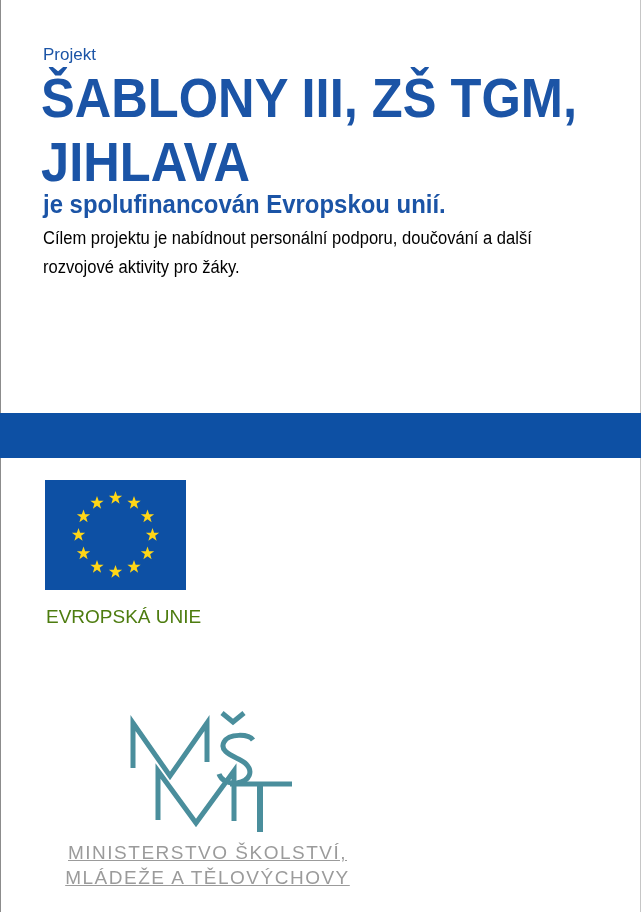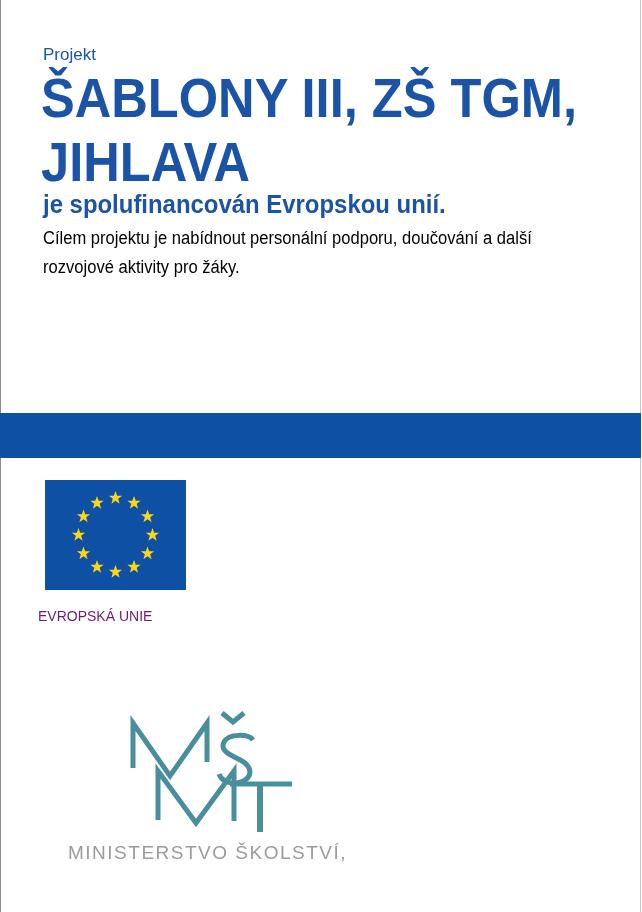--- a/index.html
+++ b/index.html
@@ -30,29 +30,29 @@
     font-size:18px;line-height:29px;color:#000;
     transform:scaleX(0.92);transform-origin:left top;white-space:nowrap;
   }
   .band{
     position:absolute;left:0;right:1px;top:413px;height:45px;background:#0d50a4;
   }
   .eu-flag{
     position:absolute;left:45px;top:480px;width:141px;height:110px;display:block;
   }
   .eu-lines{
-    position:absolute;left:38px;top:602px;
-    font-size:14px;line-height:29px;color:#701a75;
+    position:absolute;left:46px;top:602px;
+    font-size:19px;line-height:29px;color:#4d7c0f;
   }
   .monogram{
     position:absolute;left:125px;top:710px;width:170px;height:128px;display:block;
   }
   .ministry{
     position:absolute;left:0;top:840px;width:415px;text-align:center;
-    font-size:19px;line-height:25px;letter-spacing:1.5px;color:#9b9b9b;
+    font-size:19px;line-height:25px;letter-spacing:1.5px;color:#9b9b9b;text-decoration:underline;
   }
   .nowrap{white-space:nowrap;}
 </style>
 </head>
 <body>
 
 <div class="page">
   <div class="edge edge-left"></div>
   <div class="edge edge-right"></div>
 
@@ -98,14 +98,15 @@
     <path d="M128,30 C124,24 104,23 99,32 C93,43 113,47 120,53 C129,61 125,71 112,73 C103,74 96,70 94,64"></path>
 
     <polyline points="33,110 33,61 71,113 109,61 109,111"></polyline>
 
     <polyline points="105,74 167,74"></polyline>
     <line x1="135" y1="74" x2="135" y2="122" stroke-width="6"></line>
   </svg>
 
   <div class="ministry">
     <div class="nowrap">MINISTERSTVO ŠKOLSTVÍ,</div>
+    <div class="nowrap">MLÁDEŽE A TĚLOVÝCHOVY</div>
   </div>
 </div>
 
 </body></html>

